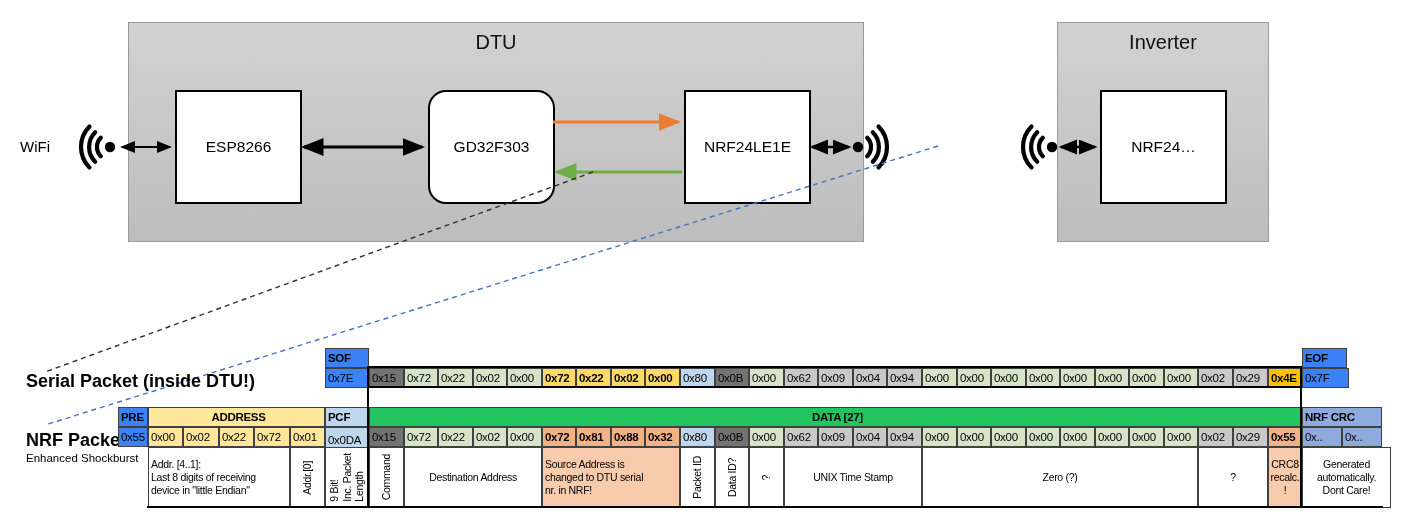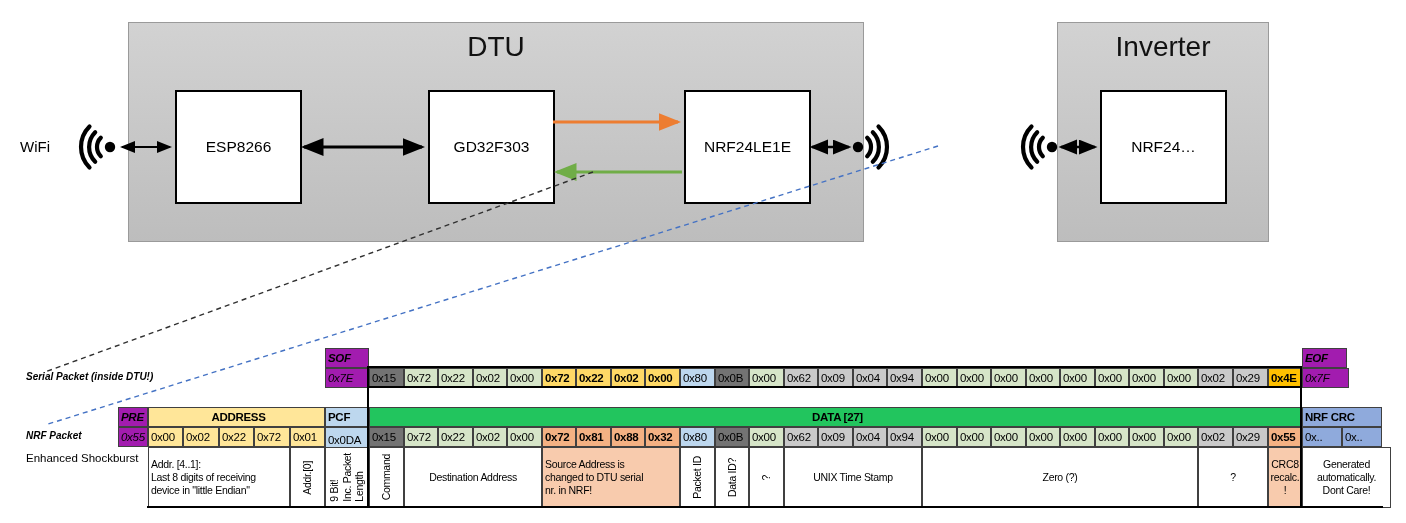--- a/index.html
+++ b/index.html
@@ -4,41 +4,41 @@
 <style>
   html,body{margin:0;padding:0;background:#fff;}
   #stage{position:relative;width:1406px;height:523px;background:#fff;overflow:hidden;
          font-family:"Liberation Sans",sans-serif;color:#000;}
 
   
   .bigbox{position:absolute;background:linear-gradient(#d2d2d2,#bdbdbd);border:1px solid #9a9a9a;}
   #dtu-box{left:128px;top:22px;width:734px;height:218px;}
   #inverter-box{left:1057px;top:22px;width:210px;height:218px;}
   .bigtitle{position:absolute;left:0;top:8px;width:100%;text-align:center;
-            font-size:28px;color:#111;}
+            font-size:20px;color:#111;}
   .comp{position:absolute;width:123px;height:110px;top:90px;background:#fff;border:2px solid #000;
         display:flex;align-items:center;justify-content:center;font-size:15.5px;}
   #comp-esp{left:175px;}
-  #comp-gd{left:428px;}
+  #comp-gd{left:428px;border-radius:18px;}
   #comp-nrf{left:684px;}
   #comp-inv-nrf{left:1100px;}
   #wifi-label{position:absolute;left:20px;top:138px;font-size:15px;}
 
   svg.overlay{position:absolute;left:0;top:0;width:1406px;height:523px;pointer-events:none;}
 
   
   .cell{position:absolute;box-sizing:border-box;border:1px solid #404040;background:#fff;
         display:flex;align-items:center;font-size:11.5px;letter-spacing:-0.3px;line-height:1.05;
         padding-left:2px;white-space:pre-line;overflow:hidden;}
   .center{justify-content:center;padding-left:4px;text-align:center;}
   .hdrtxt{font-weight:700;}
   .ann{font-size:10.5px;line-height:1.25;padding:1px 2px;}
   .rotxt{writing-mode:vertical-rl;transform:rotate(180deg);white-space:pre-line;
          font-size:10.5px;line-height:1.2;margin:0 auto;}
-  .c-hdr{background:#a21caf;font-style:italic;}
+  .c-hdr{background:#3b82f6;}
   .c-gray{background:#C9C9C9;}
   .c-gm{background:#737373;}
   .c-gl{background:#D6E5C8;}
   .c-gold{background:#FFD966;font-weight:700;}
   .c-amber{background:#FFC000;font-weight:700;}
   .c-blue{background:#BDD7EE;}
   .c-salmon{background:#F4B183;font-weight:700;}
   .c-salmonlt{background:#F8CBAD;}
   .c-yellow{background:#FFE699;}
   .c-crc{background:#8FAADC;}
@@ -50,21 +50,21 @@
   #eof-hdr{left:1302px;top:348px;width:45px;height:20px;}
   #eof-val{left:1302px;top:368px;width:47px;height:20px;}
   #pre-hdr{left:118px;top:407px;width:30px;height:20px;}
   #addr-hdr{left:148px;top:407px;width:177px;height:20px;}
   #pcf-hdr{left:325px;top:407px;width:44px;height:20px;}
   #data-hdr{left:369px;top:407px;width:933px;height:20px;}
   #crc-hdr{left:1302px;top:407px;width:80px;height:20px;}
   #pre-val{left:118px;top:427px;width:30px;height:20px;}
   #pcf-val{left:325px;top:427px;width:44px;height:26px;}
 
-  .sidelabel{position:absolute;font-size:10px;font-weight:700;font-style:italic;}
+  .sidelabel{position:absolute;font-size:18px;font-weight:700;}
   #serial-label{left:26px;top:371px;}
   #nrf-label{left:26px;top:430px;}
   #shock-label{position:absolute;left:26px;top:452px;font-size:11.5px;}
 
   .thick{position:absolute;background:#000;}
   #serial-top{left:368px;top:366px;width:934px;height:2px;}
   #serial-bottom{left:368px;top:386px;width:934px;height:2px;}
   #conn-left{left:367px;top:366px;width:2px;height:142px;}
   #conn-right{left:1300px;top:366px;width:2px;height:142px;}
   #ann-bottom{left:147px;top:506px;width:1236px;height:2px;}

